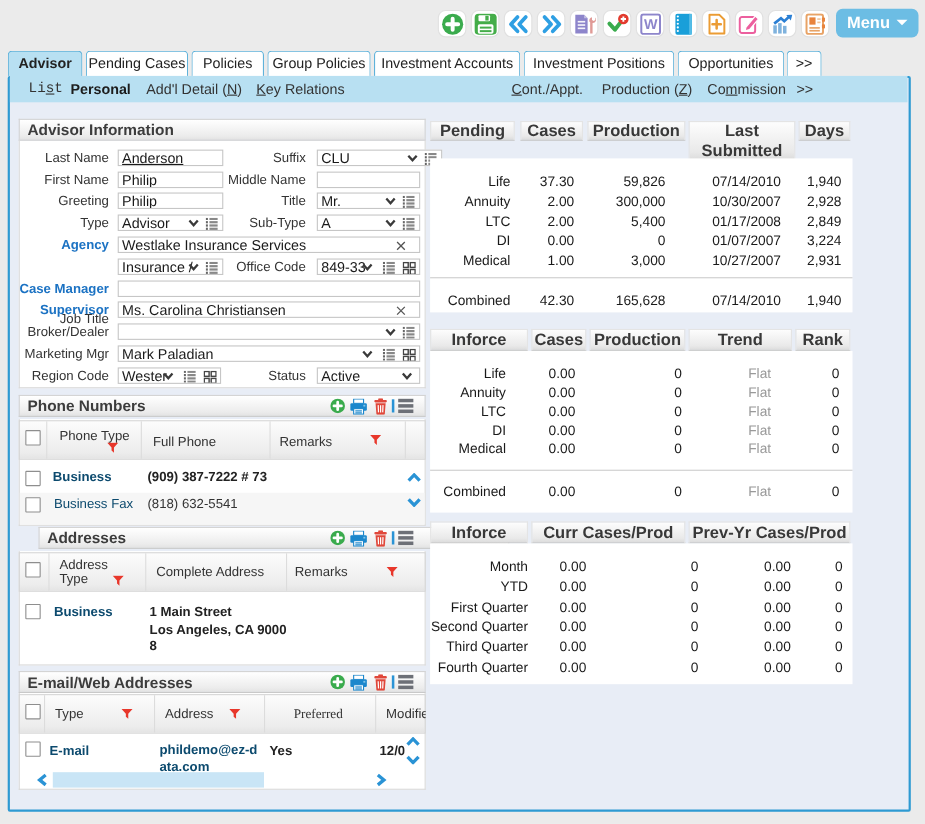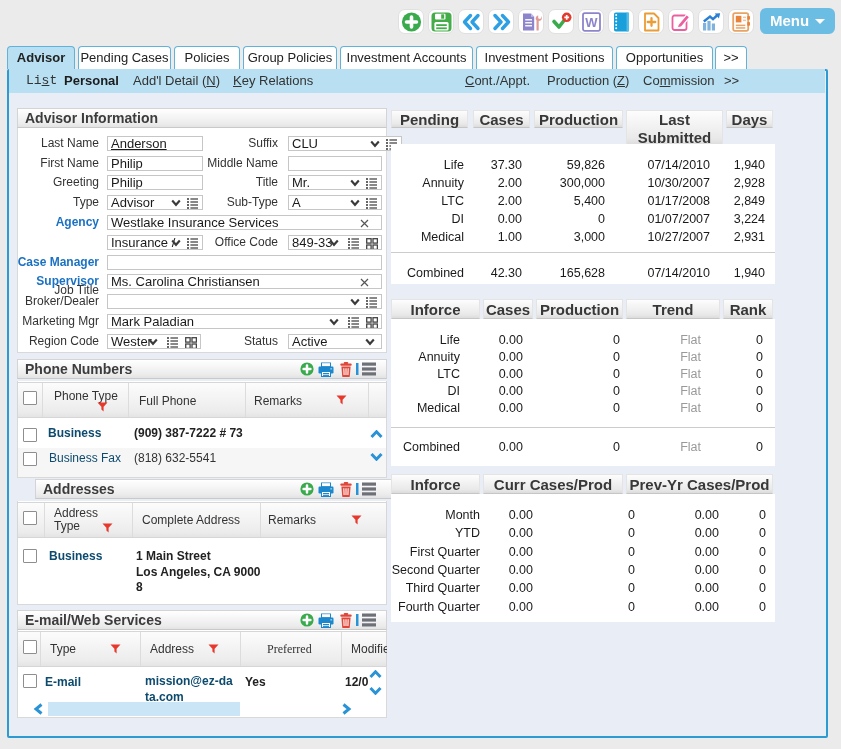--- a/index.html
+++ b/index.html
@@ -430,21 +430,21 @@
       </svg>
   <div class="ghtext" style="left:142px;top:513px;">Complete Address</div>
   <div class="ghtext" style="left:268px;top:513px;">Remarks</div>
   <svg class="abs" style="left:351px;top:515px;" width="11" height="10" viewBox="0 0 11 10">
         <path d="M0.5 0.5 h10 l-3.9 4.3 v4.7 l-2.2 -2 v-2.7 Z" fill="#e8372b"></path>
       </svg>
   <div class="cb" style="left:23px;top:549px;"></div>
   <div class="abs blink" style="left:49px;top:549px;font-size:12px;font-weight:bold;">Business</div>
   <div class="abs" style="left:136px;top:549px;width:126px;font-size:12px;font-weight:bold;color:#222;line-height:15.5px;word-break:break-all;">1 Main Street<br>Los Angeles, CA 90008</div>
   <div class="phead" style="left:17px;top:610px;width:370px;">
-        <span class="t">E-mail/Web Services</span>
+        <span class="t">E-mail/Web Addresses</span>
       </div>
   <svg class="abs" style="left:300px;top:613px;" width="14" height="14" viewBox="0 0 14 14">
         <circle cx="7" cy="7" r="6.6" fill="#3aab4d"></circle>
         <path d="M7 3.6v6.8M3.6 7h6.8" stroke="#fff" stroke-width="2.5" stroke-linecap="round"></path>
       </svg>
       <svg class="abs" style="left:318px;top:613px;" width="16" height="15" viewBox="0 0 16 15">
         <rect x="3" y="0.5" width="10" height="4.5" fill="#1b87cc"></rect>
         <rect x="4" y="1.2" width="8" height="3" fill="#fff"></rect>
         <rect x="0.5" y="4.5" width="15" height="7" rx="1.2" fill="#1b87cc"></rect>
         <rect x="12.3" y="6" width="1.8" height="1.6" fill="#7ec3e8"></rect>
@@ -476,21 +476,21 @@
         <path d="M0.5 0.5 h10 l-3.9 4.3 v4.7 l-2.2 -2 v-2.7 Z" fill="#e8372b"></path>
       </svg>
   <div class="ghtext" style="left:150px;top:642px;">Address</div>
   <svg class="abs" style="left:208px;top:644px;" width="11" height="10" viewBox="0 0 11 10">
         <path d="M0.5 0.5 h10 l-3.9 4.3 v4.7 l-2.2 -2 v-2.7 Z" fill="#e8372b"></path>
       </svg>
   <div class="ghtext" style="left:267px;top:642px;font-family:Liberation Serif, serif;">Preferred</div>
   <div class="ghtext abs" style="left:351px;top:642px;width:36px;overflow:hidden;white-space:nowrap;">Modified</div>
   <div class="cb" style="left:23px;top:674px;"></div>
   <div class="abs blink" style="left:45px;top:675px;font-size:12px;font-weight:bold;">E-mail</div>
-  <div class="abs blink" style="left:145px;top:674px;width:90px;font-size:12px;font-weight:bold;line-height:15.7px;word-break:break-all;">mission@ez-data.com</div>
+  <div class="abs blink" style="left:145px;top:674px;width:90px;font-size:12px;font-weight:bold;line-height:15.7px;word-break:break-all;">phildemo@ez-data.com</div>
   <div class="abs" style="left:245px;top:675px;font-size:12px;font-weight:bold;color:#222;">Yes</div>
   <div class="abs" style="left:345px;top:675px;width:23px;overflow:hidden;font-size:12px;font-weight:bold;color:#222;">12/06</div>
   <svg class="abs" style="left:369px;top:670px;" width="13" height="9" viewBox="0 0 13 9">
         <path d="M1.5 7 L6.5 1.8 L11.5 7" stroke="#2a93d5" stroke-width="3" fill="none"></path>
       </svg>
   <svg class="abs" style="left:369px;top:686px;" width="13" height="9" viewBox="0 0 13 9">
         <path d="M1.5 2 L6.5 7.2 L11.5 2" stroke="#2a93d5" stroke-width="3" fill="none"></path>
       </svg>
   <svg class="abs" style="left:33px;top:703px;" width="11" height="12" viewBox="0 0 11 12">
         <path d="M8.5 1.5 L3 6 L8.5 10.5" stroke="#2a93d5" stroke-width="3" fill="none"></path>

